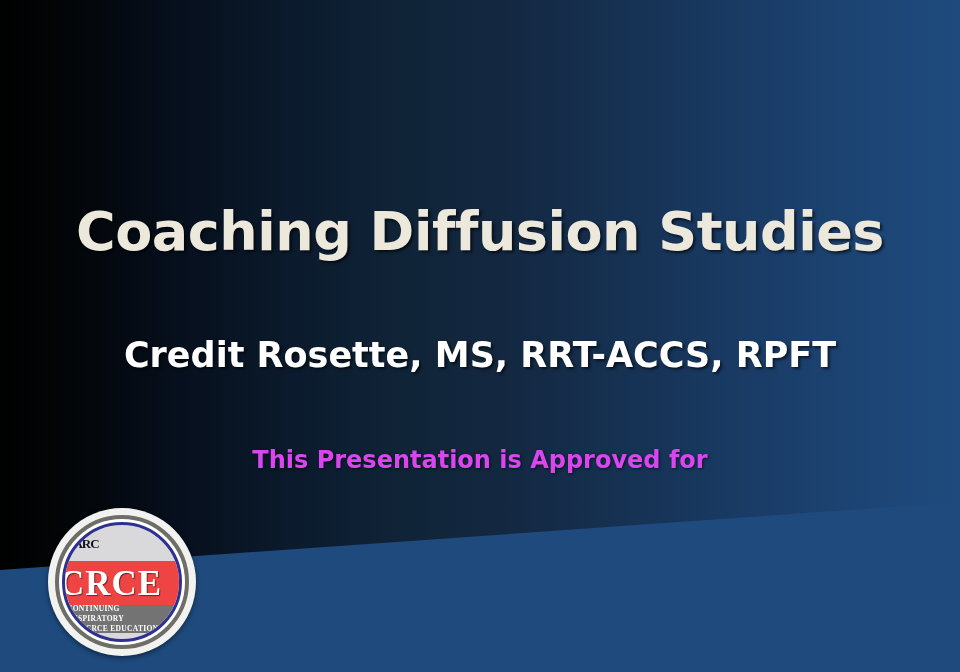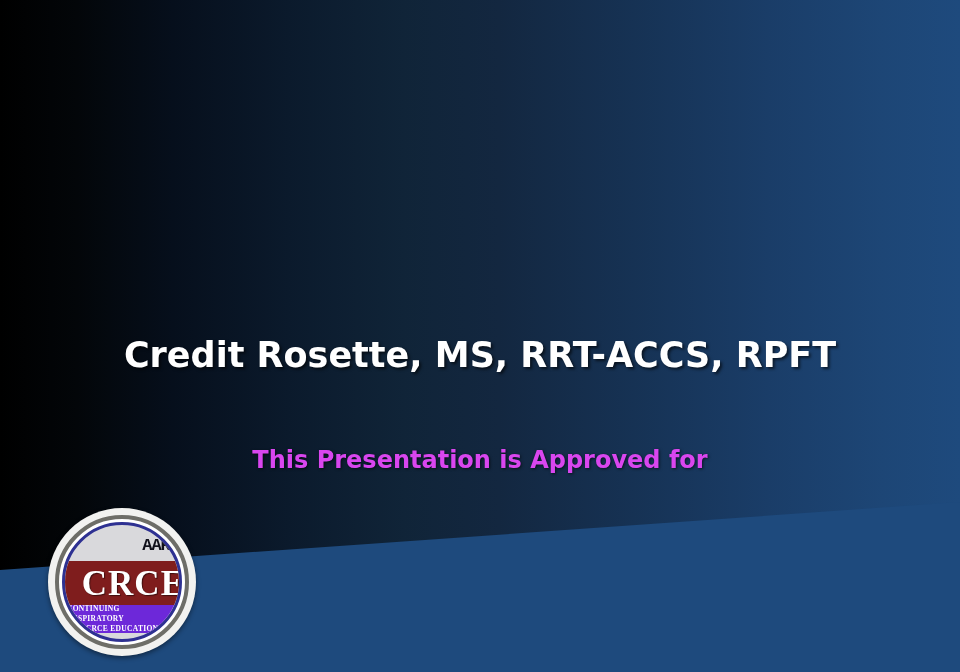--- a/index.html
+++ b/index.html
@@ -128,75 +128,75 @@
     border-radius: 50%;
     background: #d9d9dc;
     border: 3px solid #2e3192;
     overflow: hidden;
   }
   .seal-aarc {
     position: absolute;
     top: 11px;
     left: 0;
     right: 0;
-    text-align: right;
-    font-family: Liberation Mono, monospace;
-    font-size: 17px;
+    text-align: left;
+    font-family: Liberation Serif, serif;
+    font-size: 13px;
     font-weight: bold;
     color: #10101a;
     letter-spacing: -1px;
   }
   .seal-band {
     position: absolute;
     left: -6px;
     right: -6px;
     top: 36px;
     height: 44px;
-    background: #7f1d1d;
+    background: #ef4444;
     display: flex;
     align-items: center;
-    justify-content: flex-end;
-    padding-left: 20px;
+    justify-content: flex-start;
   }
   .seal-crce {
     font-family: "Liberation Serif", serif;
     font-size: 35px;
     font-weight: bold;
     color: #ffffff;
     letter-spacing: 1px;
     line-height: 1;
     text-shadow: 1px 1px 1px rgba(0,0,0,0.5);
   }
   .seal-band2 {
     position: absolute;
     left: 2px;
     right: 2px;
     top: 80px;
     height: 28px;
-    background: #6d28d9;
+    background: #737373;
     display: flex;
     flex-direction: column;
     align-items: center;
     justify-content: center;
     color: #ffffff;
     font-family: "Liberation Serif", serif;
     font-size: 7.5px;
     font-weight: bold;
     letter-spacing: 0.3px;
     line-height: 1.35;
   }
 </style>
 </head>
 <body>
 
 <div id="slide">
   <div id="slide-bg"></div>
   <div id="bottom-band"></div>
 
   <div id="content">
+    <div id="title">Coaching Diffusion Studies</div>
 
     <div id="presenter">Credit Rosette, MS, RRT-ACCS, RPFT</div>
 
     <div id="approval">
       <div>This Presentation is Approved for</div>
     </div>
   </div>
 
   <div id="crce-logo">
     <div class="seal-rim"></div>

